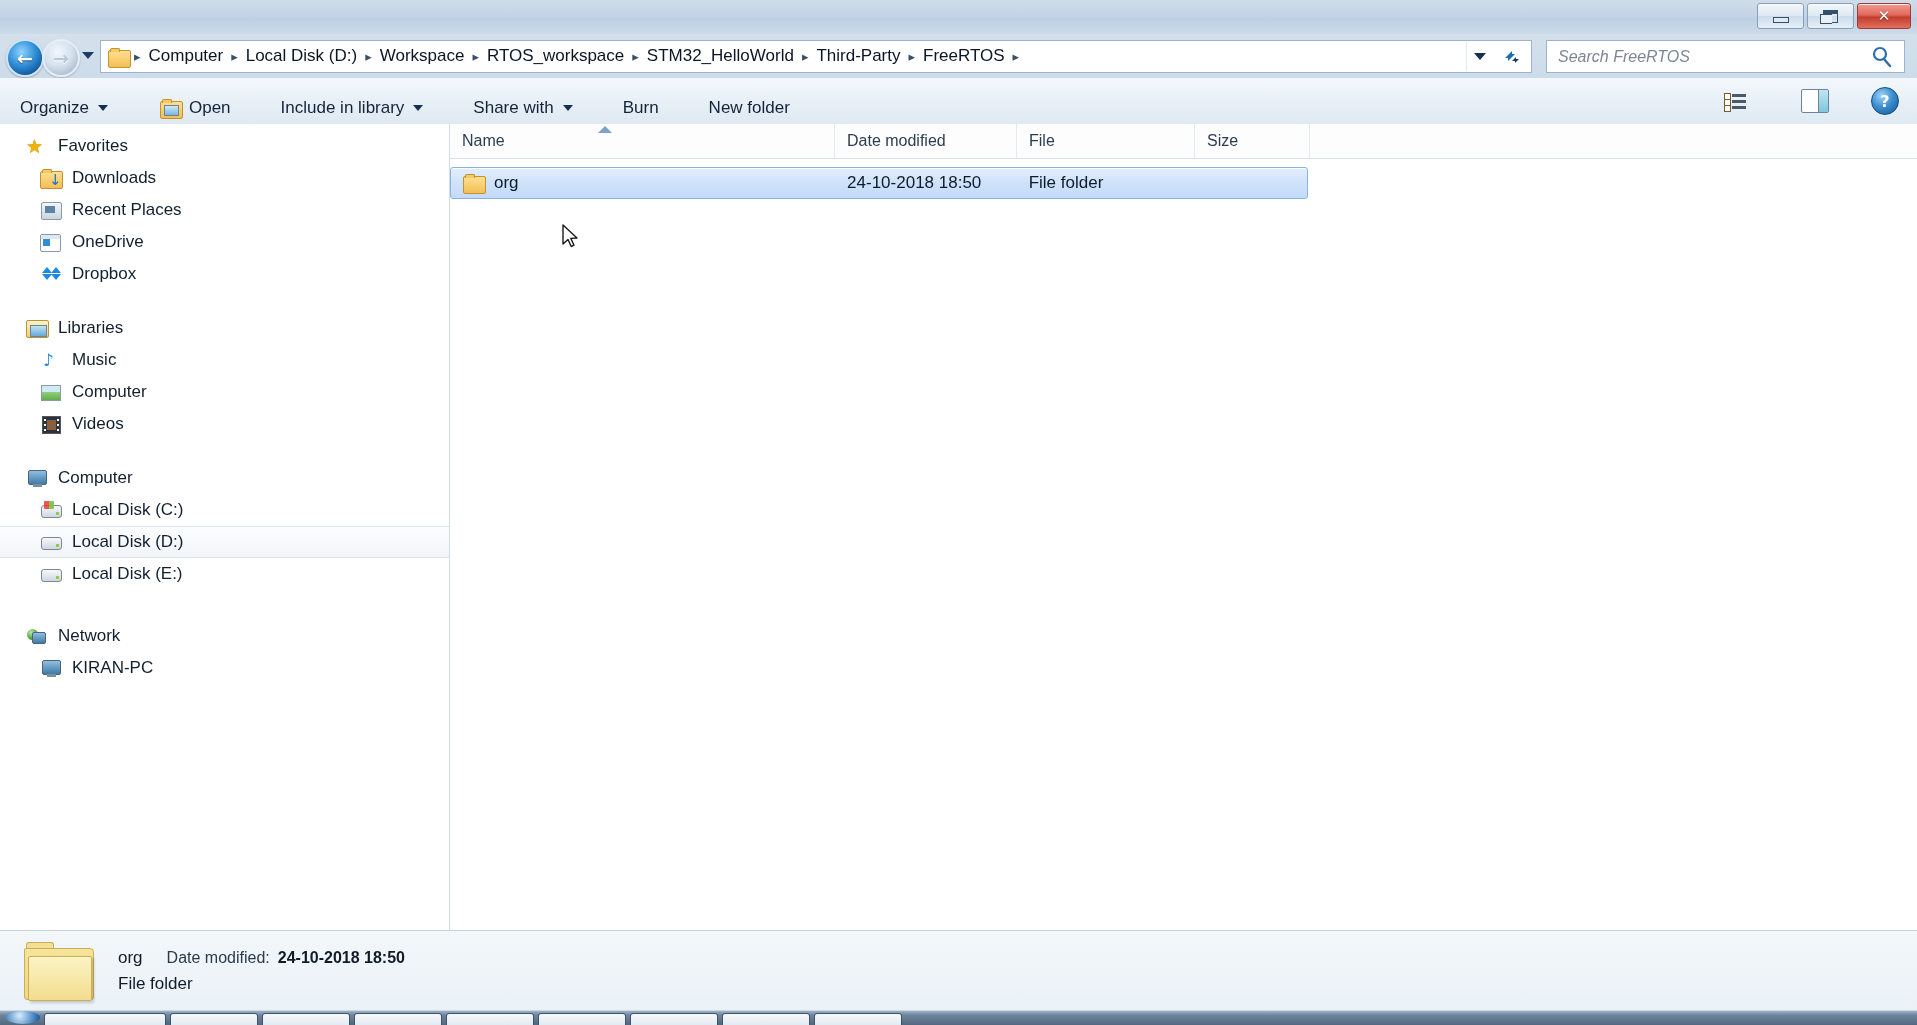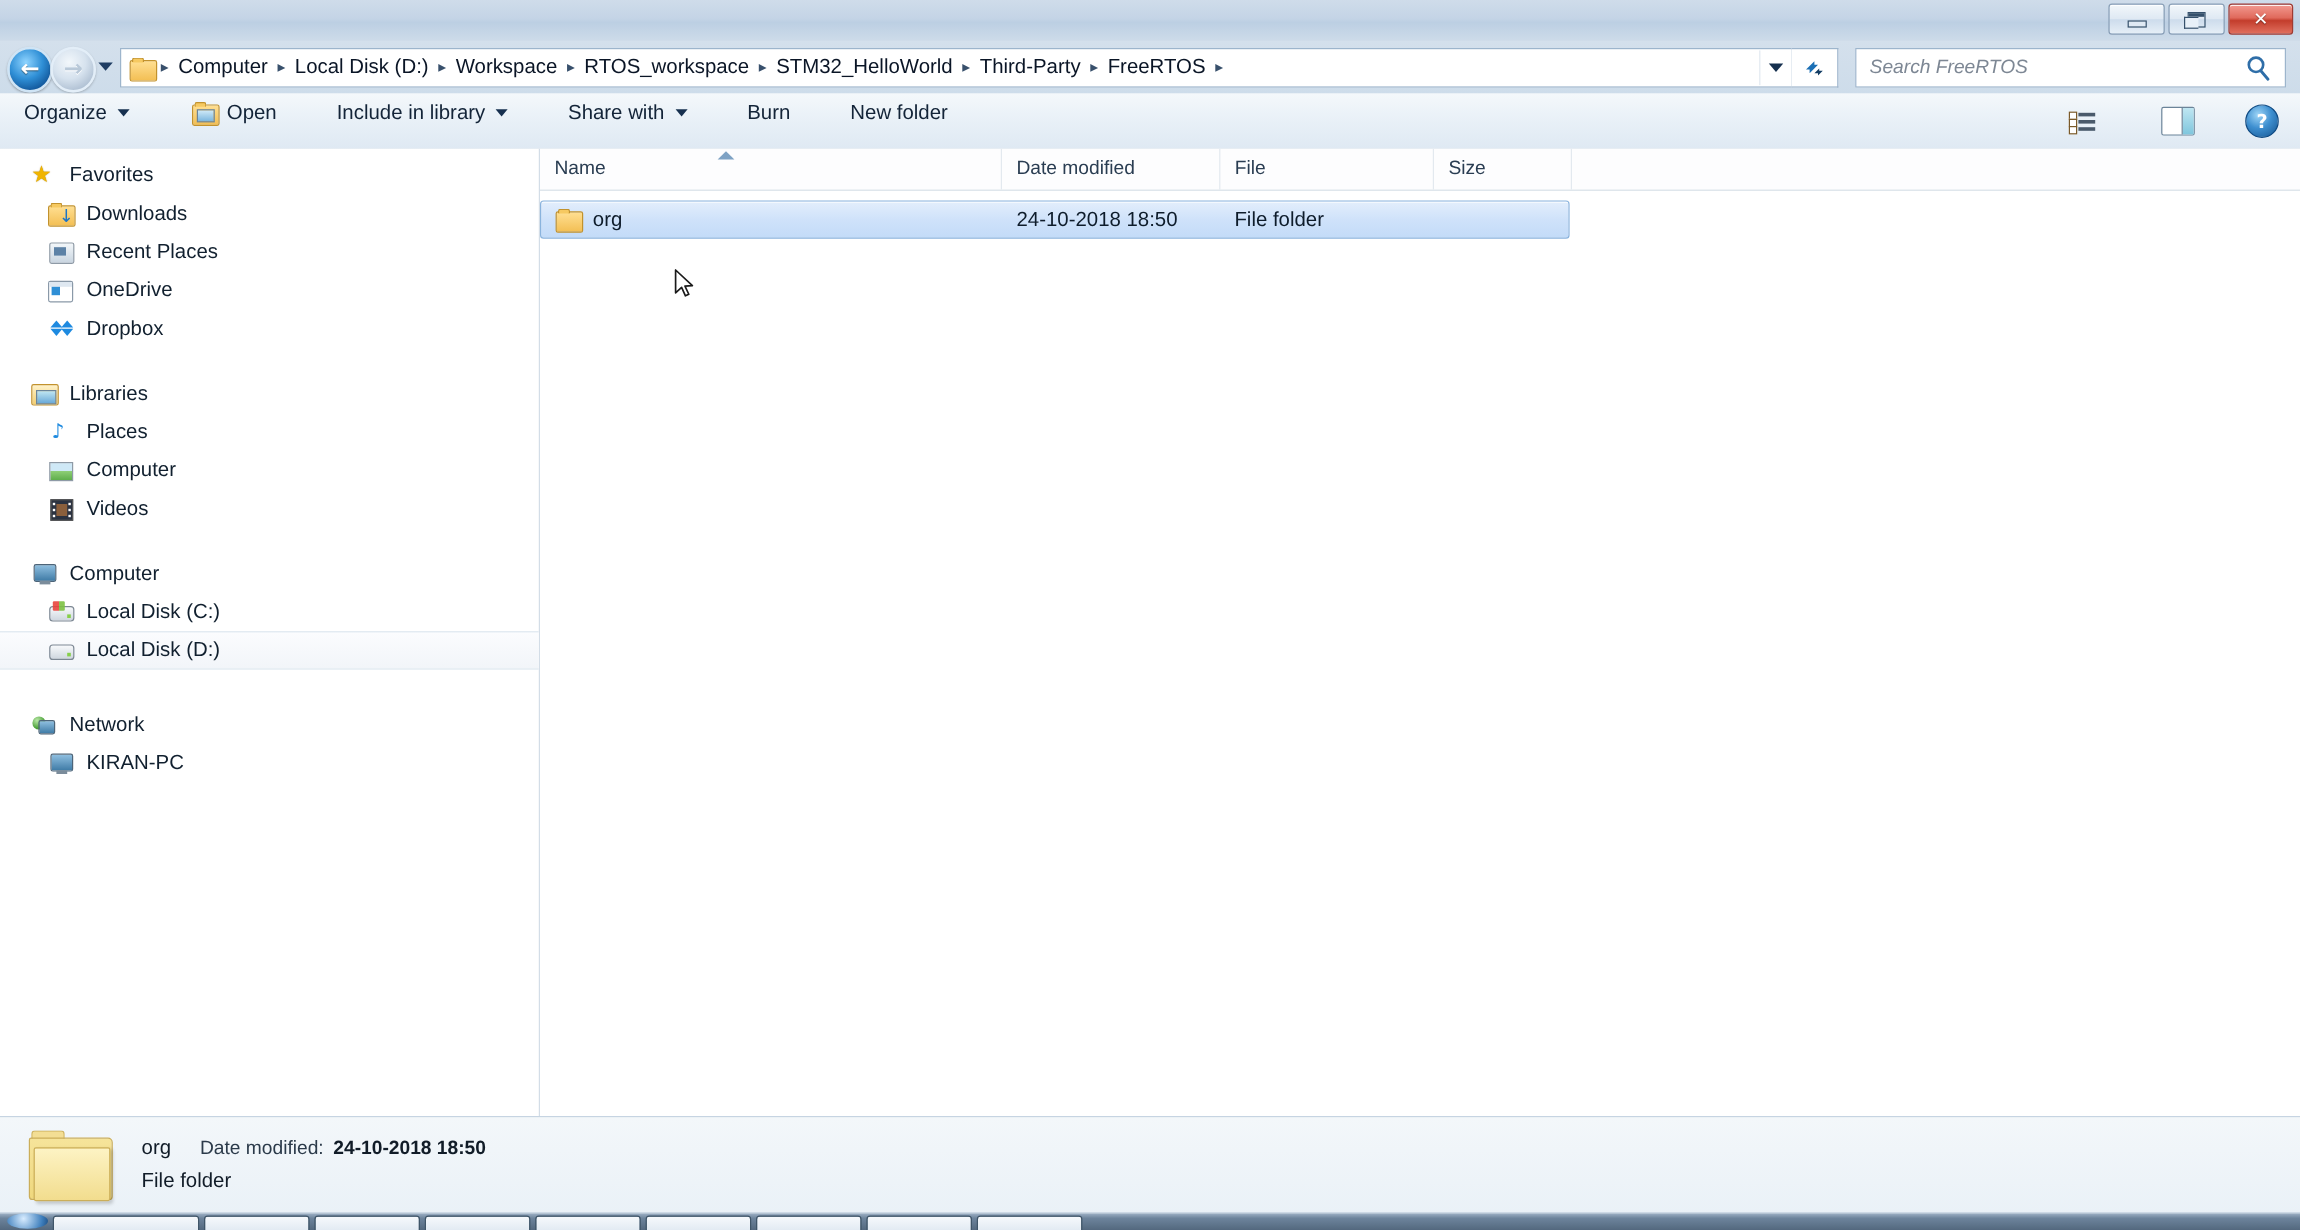--- a/index.html
+++ b/index.html
@@ -101,21 +101,21 @@
     flex:1;margin-left:9px;border:0;outline:none;font-size:16px;
     font-family:"Liberation Sans",sans-serif;background:transparent;color:#222;
   }
   .searchbox input::placeholder{color:#7d8794;font-style:italic;}
 
   
   .cmdbar{
     position:absolute;left:0;top:78px;width:1917px;height:46px;
     background:linear-gradient(to bottom,#f4f8fb 0%,#e8f0f7 50%,#dfe9f3 100%);
     border-bottom:1px solid #c6d4e2;
-    display:flex;align-items:flex-start;
+    display:flex;align-items:flex-end;
   }
   .cmd{
     display:flex;align-items:center;gap:7px;height:30px;padding:0 13px;margin-left:6px;
     font-size:17px;color:#132438;white-space:nowrap;border:1px solid transparent;border-radius:3px;
   }
   .cmd .caret{width:0;height:0;border-left:5px solid transparent;border-right:5px solid transparent;border-top:6px solid #16304f;margin-left:2px;}
   .cmd-right{position:absolute;right:10px;top:8px;display:flex;align-items:center;gap:4px;}
   .viewbtn{display:flex;align-items:center;gap:7px;height:30px;padding:0 8px;}
   .paneicon{width:26px;height:22px;border:1px solid #6b8499;background:#fff;position:relative;border-radius:2px;}
   .paneicon:after{content:"";position:absolute;right:0;top:0;bottom:0;width:9px;background:linear-gradient(to bottom,#bfe6f2,#7fc6dd);border-left:1px solid #6b8499;}
@@ -414,21 +414,21 @@
     <div class="navitem">
       <span class="ico">
           <span class="ic-libs"></span>
         </span>
       <span>Libraries</span>
     </div>
     <div class="navitem child">
       <span class="ico">
           <span class="ic-music">♪</span>
         </span>
-      <span>Places</span>
+      <span>Music</span>
     </div>
     <div class="navitem child">
       <span class="ico">
           <span class="ic-pic"></span>
         </span>
       <span>Computer</span>
     </div>
     <div class="navitem child">
       <span class="ico">
         <span class="ic-vid">
@@ -456,20 +456,26 @@
       <span class="ico">
           <span class="ic-drive win"></span>
         </span>
       <span>Local Disk (C:)</span>
     </div>
     <div class="navitem child hover">
       <span class="ico">
           <span class="ic-drive"></span>
         </span>
       <span>Local Disk (D:)</span>
+    </div>
+    <div class="navitem child">
+      <span class="ico">
+          <span class="ic-drive"></span>
+        </span>
+      <span>Local Disk (E:)</span>
     </div>
 
     <div class="navgap" style="height:30px"></div>
 
     <div class="navitem">
       <span class="ico">
           <span class="ic-net"></span>
         </span>
       <span>Network</span>
     </div>

